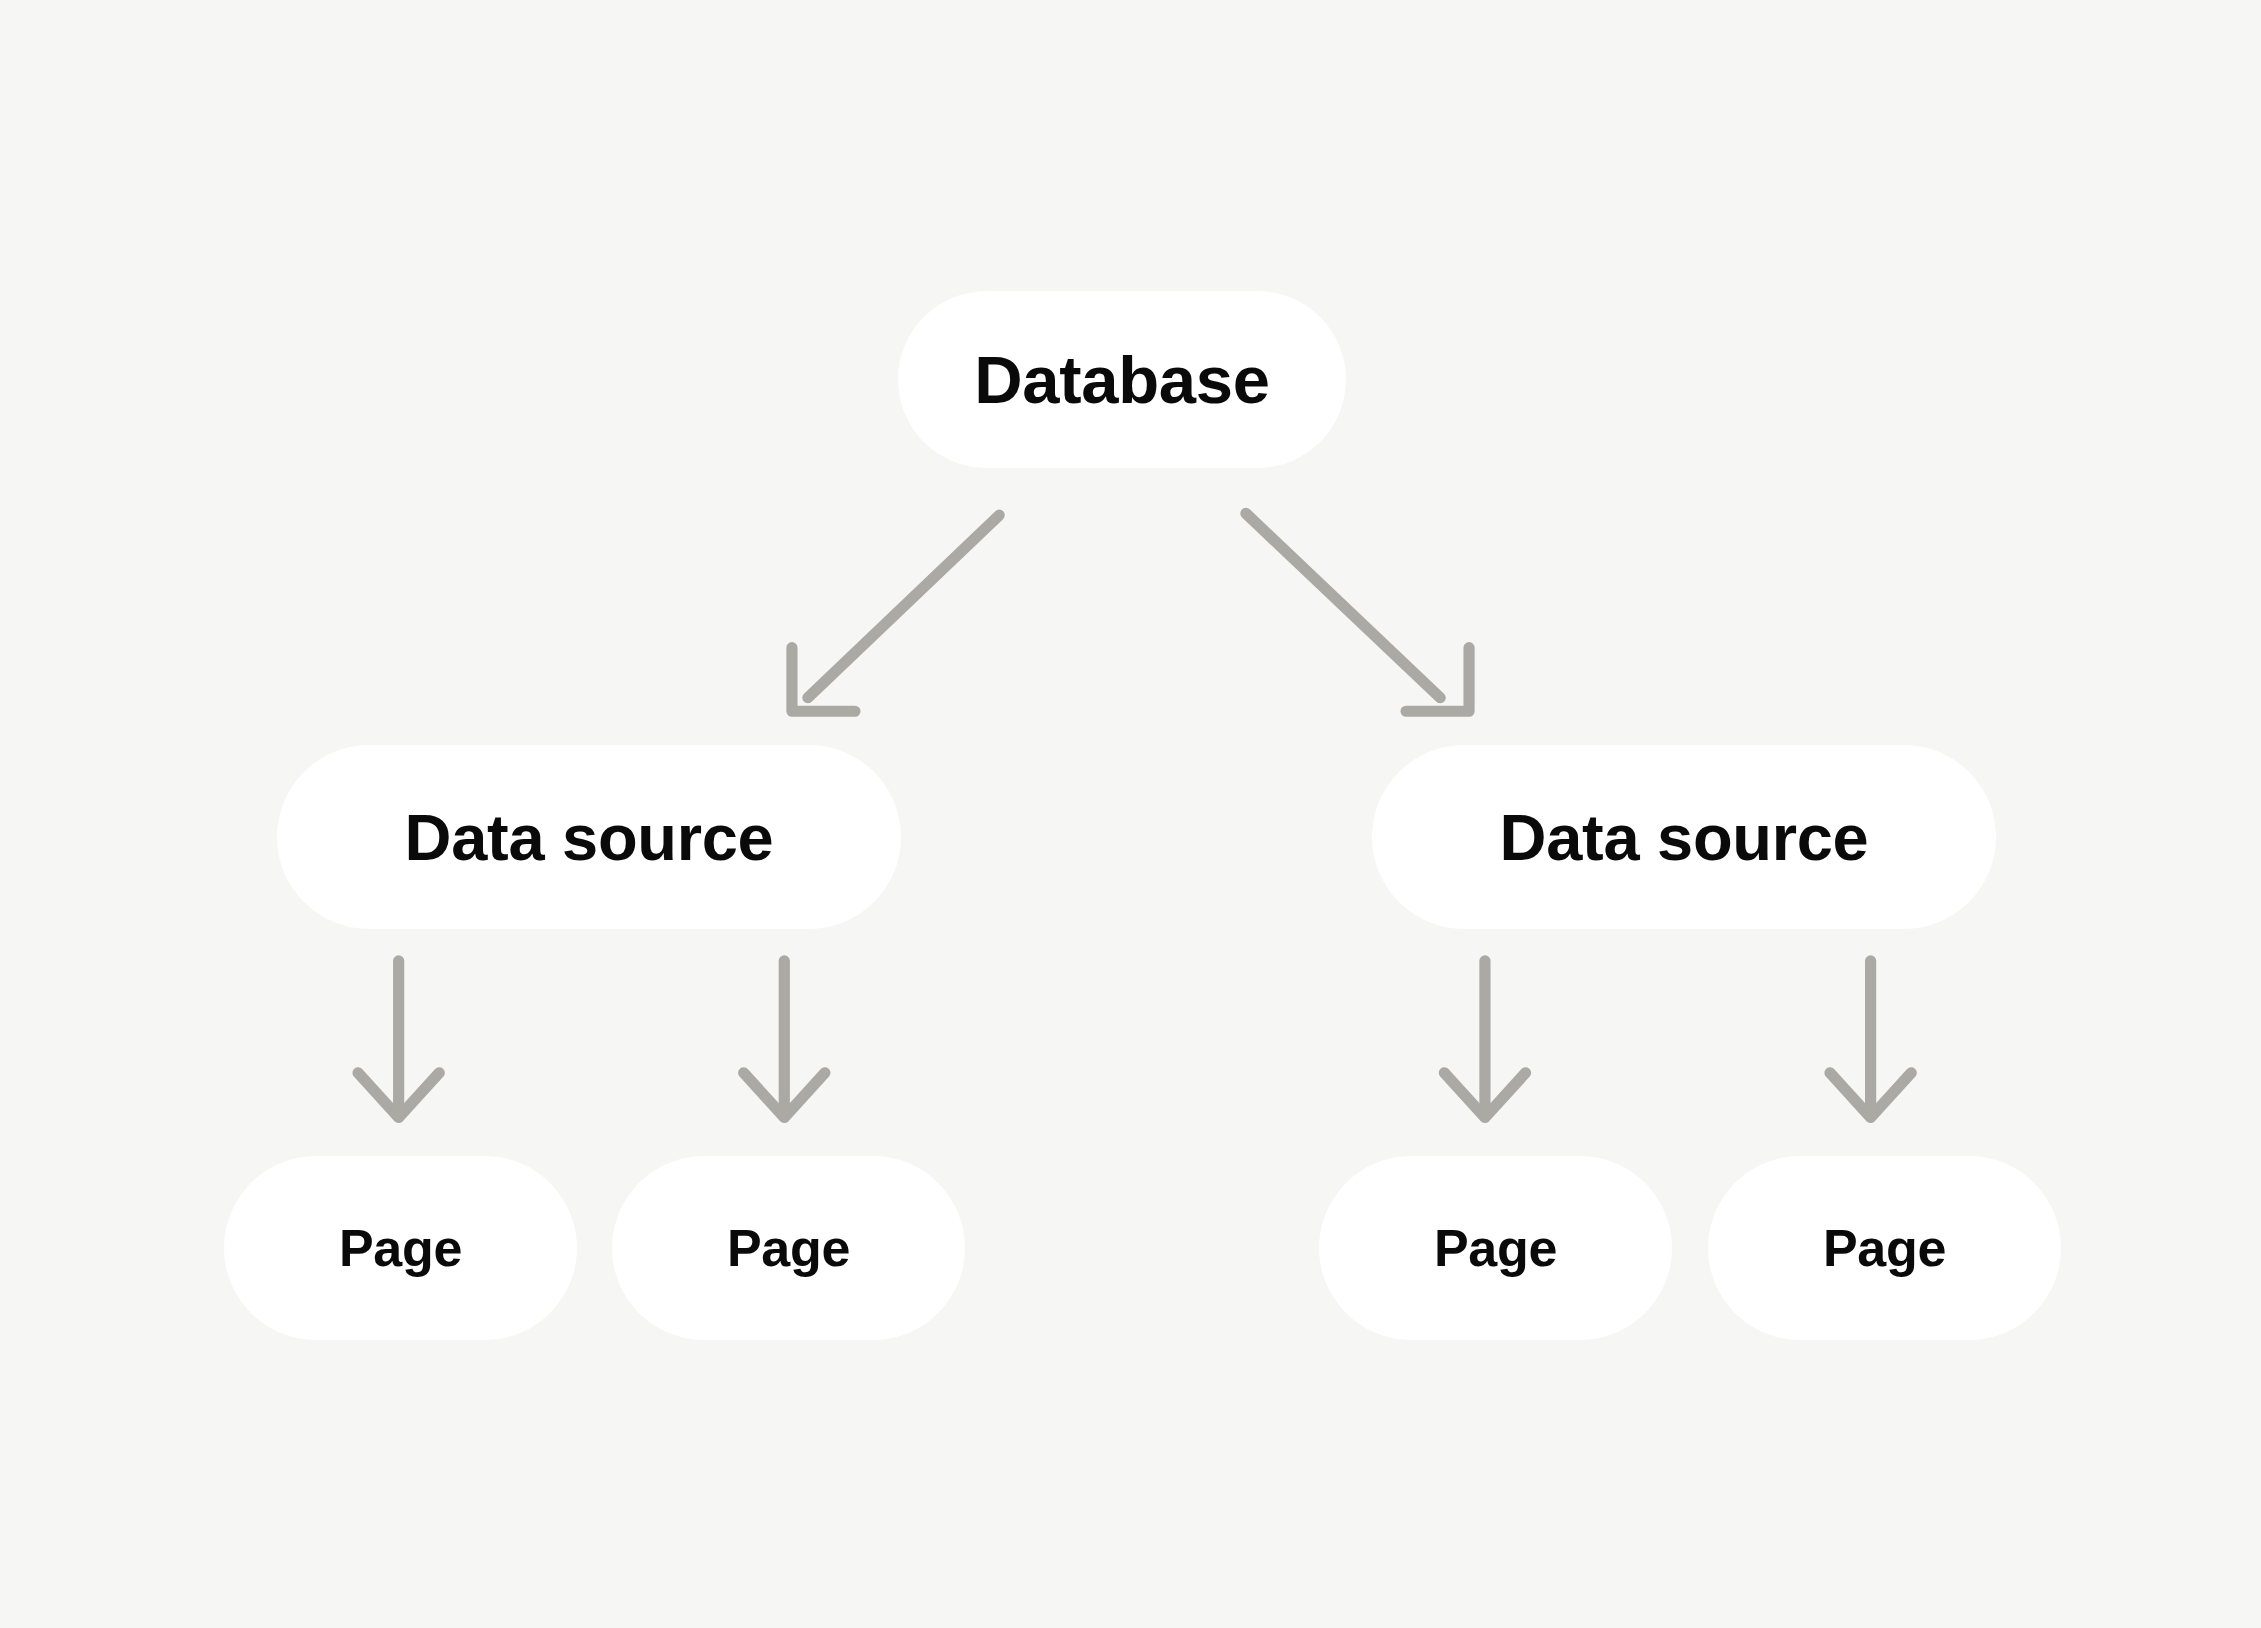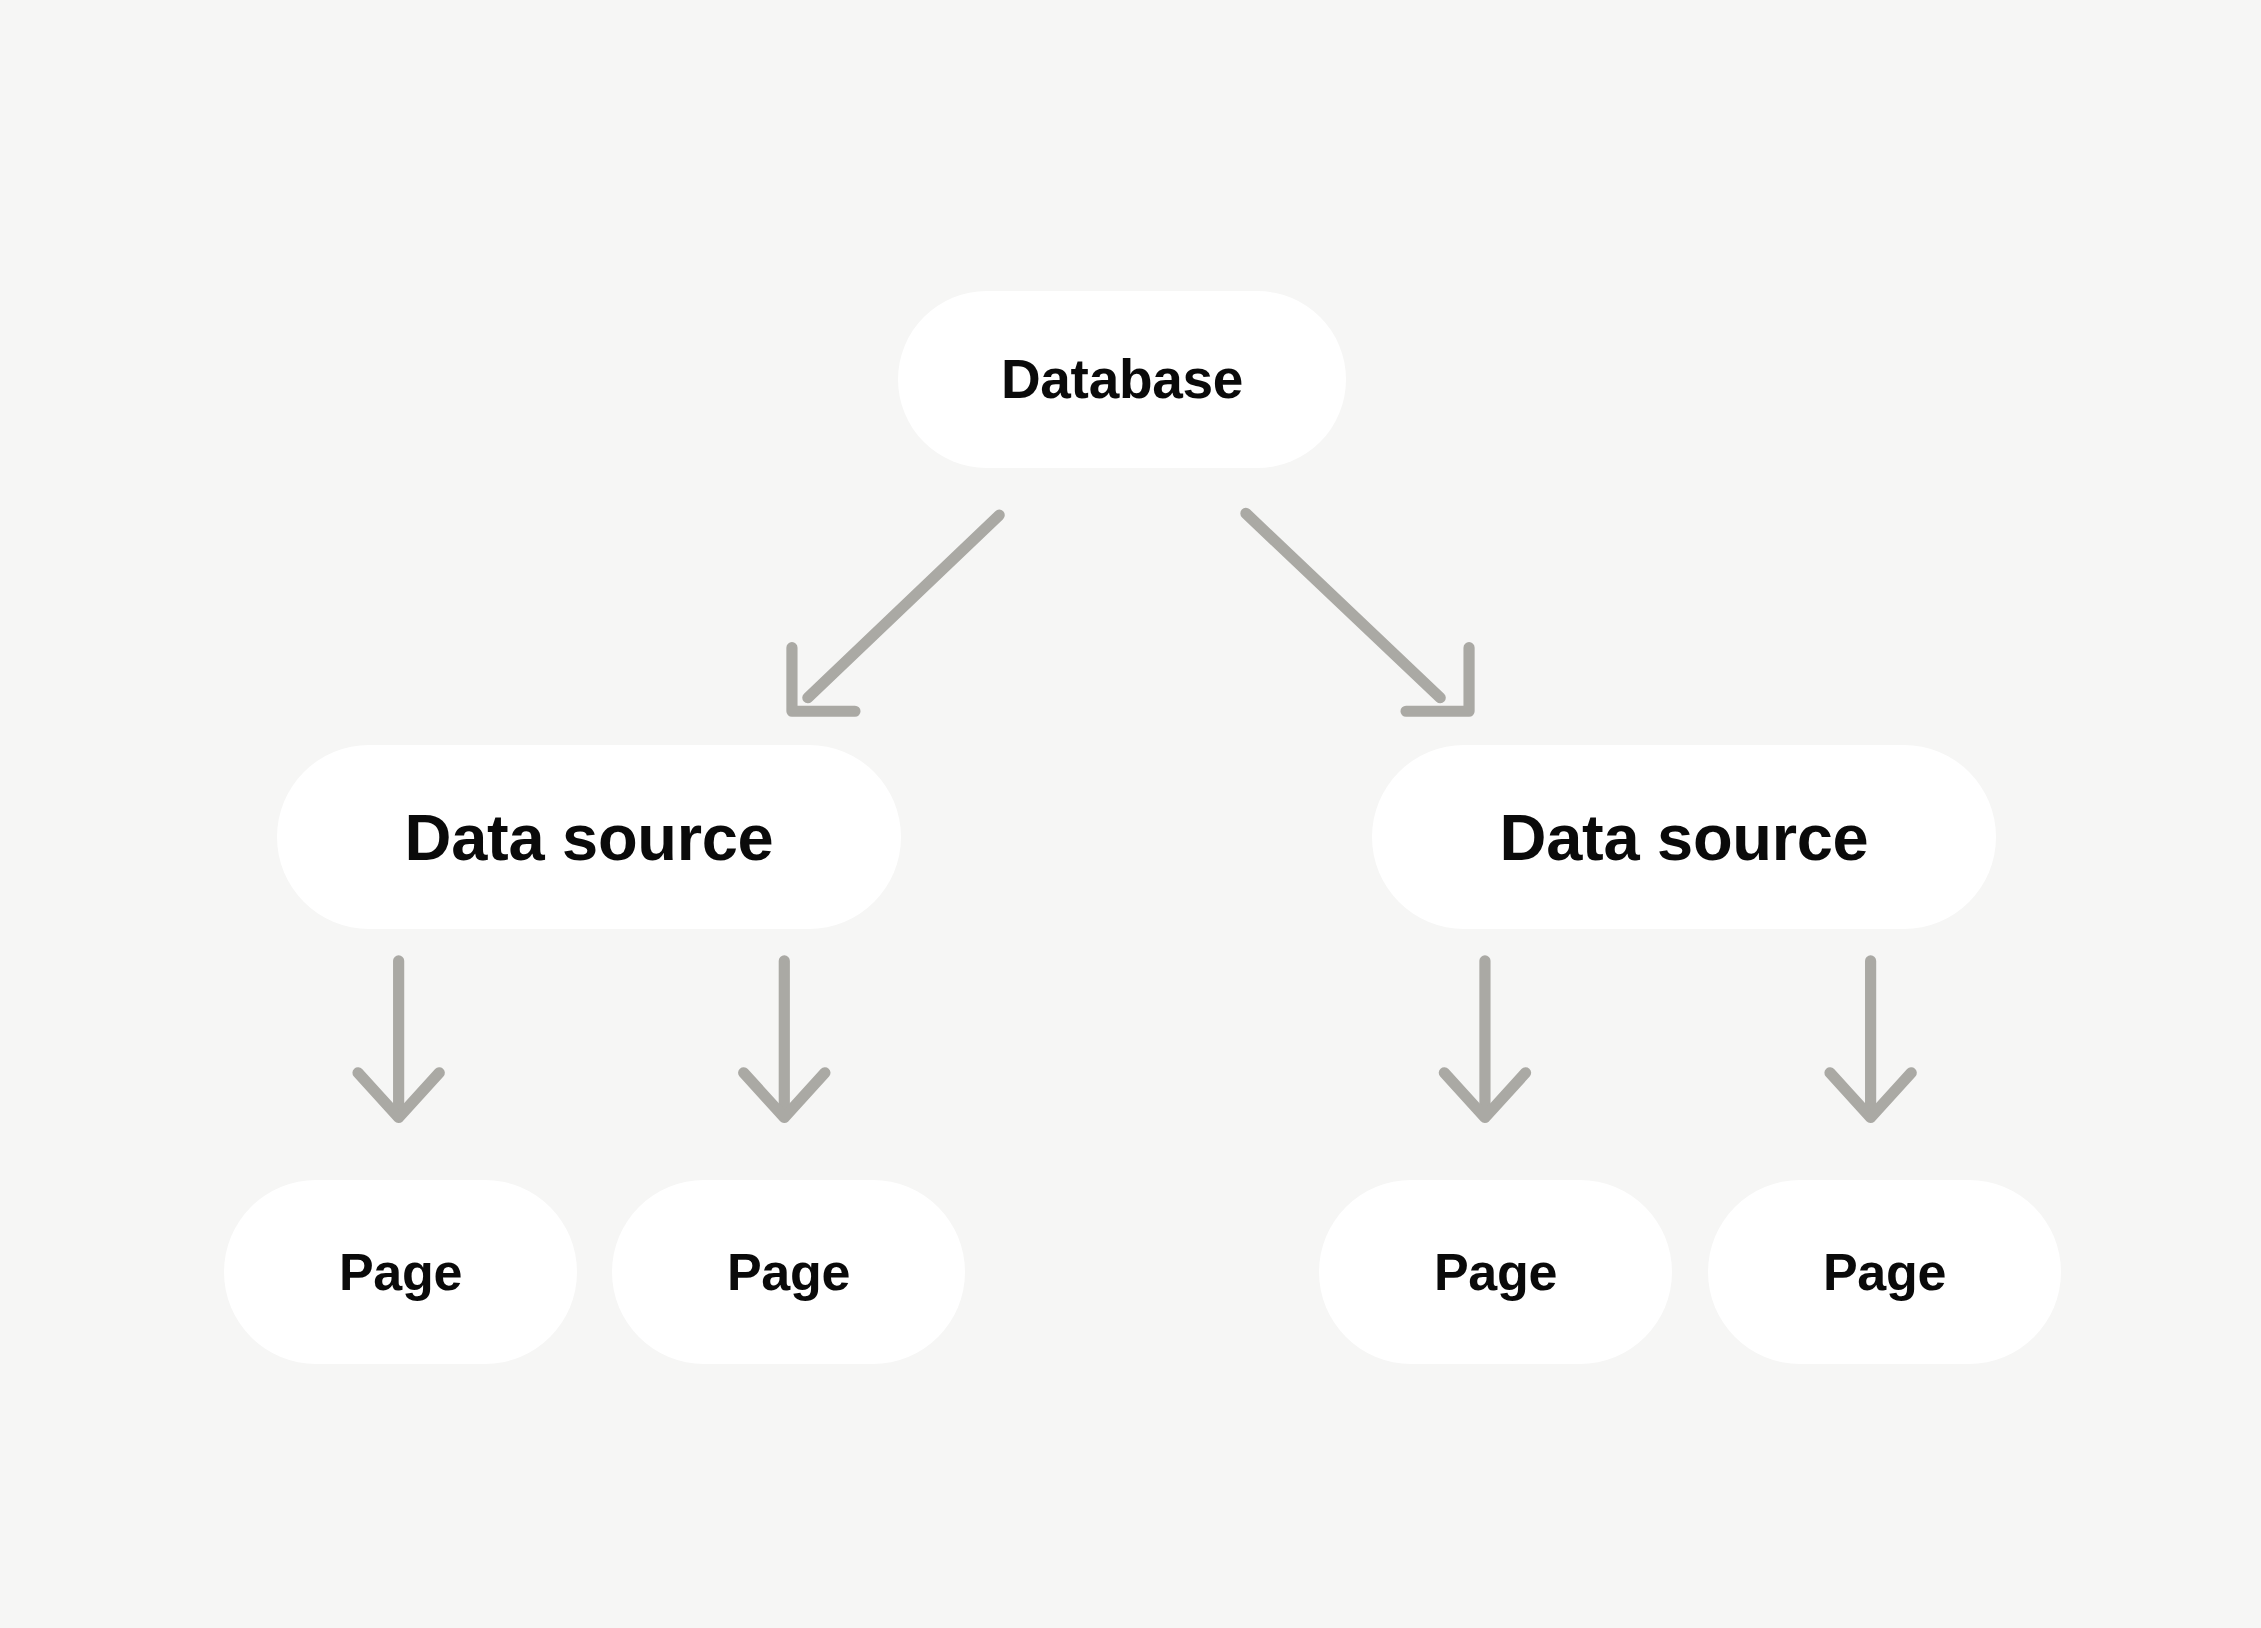--- a/index.html
+++ b/index.html
@@ -39,34 +39,34 @@
   .node-label {
     display: block;
     line-height: 1;
   }
   
   .n-database {
     left: 898px;
     top: 291px;
     width: 448px;
     height: 177px;
-    font-size: 55px;
+    font-size: 67px;
   }
   
   .n-ds {
     top: 745px;
     width: 624px;
     height: 184px;
     font-size: 65px;
   }
   .n-ds-left  { left: 277px; }
   .n-ds-right { left: 1372px; }
   
   .n-page {
-    top: 1180px;
+    top: 1156px;
     width: 353px;
     height: 184px;
     font-size: 52px;
   }
   .n-page-1 { left: 224px; }
   .n-page-2 { left: 612px; }
   .n-page-3 { left: 1319px; }
   .n-page-4 { left: 1708px; }
 </style>
 </head>

